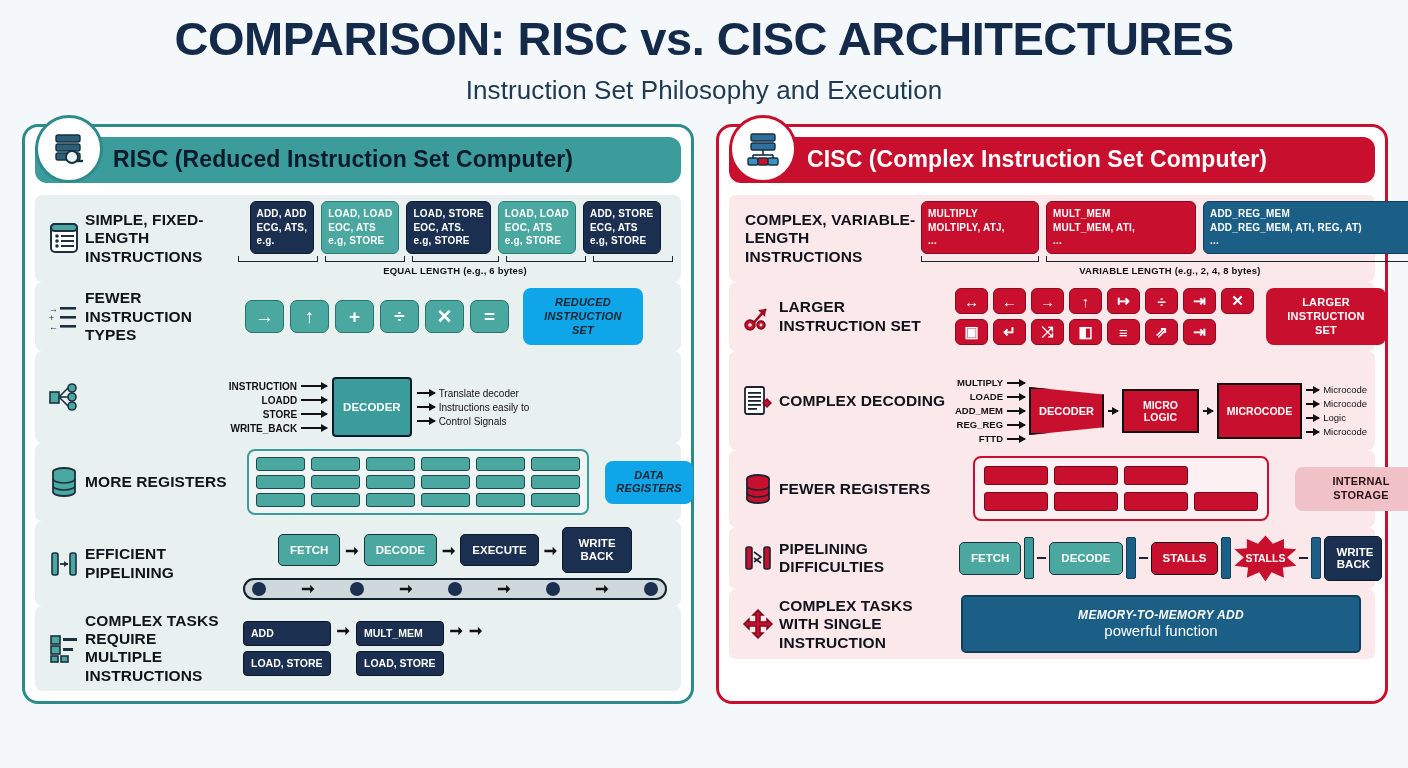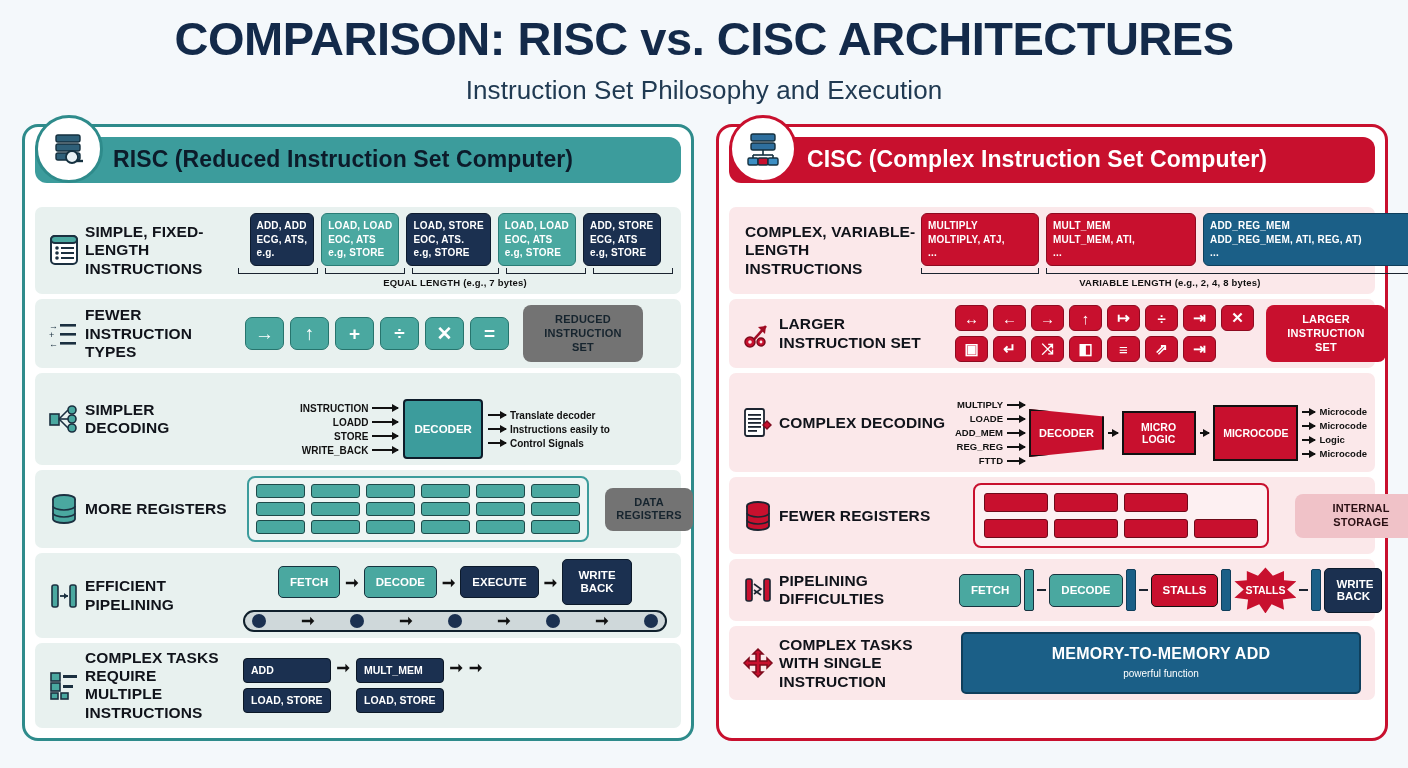--- a/index.html
+++ b/index.html
@@ -36,21 +36,21 @@
   .cisc .panel-head { background: #c8102e; }
 
   .head-badge {
     position: absolute; left: 10px; top: -12px;
     width: 68px; height: 68px; border-radius: 50%;
     background: #fff; display: flex; align-items: center; justify-content: center;
   }
   .risc .head-badge { border: 3px solid #2e8b8b; }
   .cisc .head-badge { border: 3px solid #c8102e; }
 
-  .rows { padding: 24px 10px 10px 10px; display: flex; flex-direction: column; gap: 5px; }
+  .rows { padding: 12px 10px 10px 10px; display: flex; flex-direction: column; }
   .row {
     display: flex; align-items: center; border-radius: 7px;
     padding: 6px 8px; min-height: 62px;
   }
   .risc .row { background: #e8f1ef; }
   .cisc .row { background: #fbe8ea; }
 
   .row-icon { width: 42px; flex: 0 0 42px; display: flex; align-items: center; justify-content: center; }
   .row-label {
     font-size: 15.5px; font-weight: 800; color: #10131a;
@@ -86,38 +86,38 @@
   .risc .tile { background: #4aa8a0; border: 1.6px solid #27746d; }
   .cisc .tile { background: #c8102e; border: 1.6px solid #8e0a20; }
   .tile-col2 { display: flex; flex-direction: column; gap: 5px; }
   .tile-row { display: flex; gap: 5px; }
   .cisc .tile.sm { width: 33px; height: 26px; font-size: 15px; border-radius: 6px; }
 
   .pill {
     border-radius: 8px; padding: 8px 10px; text-align: center;
     font-size: 11px; font-weight: 800; line-height: 1.25; letter-spacing: .2px;
   }
-  .pill.grey { background: #737373; color: #16242e; }
+  .pill.grey { background: #0ea5e9; color: #16242e; font-style: italic; }
   .pill.redsolid { background: #c8102e; color: #fff; }
   .pill.pinksoft { background: #f0c2c8; color: #2a1014; }
 
   
   .dec { display: flex; align-items: center; gap: 5px; font-size: 10px; font-weight: 700; color: #111; margin-top: 20px; }
   .dec-in { display: flex; flex-direction: column; gap: 3px; align-items: flex-end; }
   .dec-in div { display: flex; align-items: center; gap: 4px; white-space: nowrap; }
   .arw { display: inline-block; width: 26px; height: 2px; background: #111; position: relative; }
   .arw::after { content:""; position:absolute; right:-1px; top:-3px; border-left:7px solid #111; border-top:4px solid transparent; border-bottom:4px solid transparent; }
   .arw.sh { width: 18px; }
   .dec-box {
     background: #3c9c9c; border: 2px solid #0e1c2a; border-radius: 4px;
     color:#fff; font-size: 11.5px; font-weight: 800; padding: 22px 9px;
     display:flex; align-items:center;
   }
   .dec-out { display: flex; flex-direction: column; gap: 3px; }
-  .dec-out div { display: flex; align-items: center; gap: 4px; white-space: nowrap; font-weight: 700; }
+  .dec-out div { display: flex; align-items: center; gap: 4px; white-space: nowrap; font-weight: 400; }
   .trap {
     background: #c8102e; border: 2px solid #111; color: #fff;
     font-size: 11px; font-weight: 800; padding: 16px 8px;
     clip-path: polygon(0 0, 100% 16%, 100% 84%, 0 100%);
     display: flex; align-items: center;
   }
   .redbox { background:#c8102e; border:2px solid #111; color:#fff; font-size:10.5px; font-weight:800; text-align:center; padding:8px 7px; line-height:1.15; }
 
   
   .regbank { border-radius: 8px; padding: 6px 7px; display: flex; flex-direction: column; gap: 4px; }
@@ -160,22 +160,22 @@
   .chain-col { display: flex; flex-direction: column; gap: 5px; }
   .cbox {
     background: #1b3050; border: 1.6px solid #0b1726; color: #fff; border-radius: 4px;
     font-size: 10.5px; font-weight: 700; padding: 5px 7px; line-height: 1.25; min-width: 78px;
   }
   .ar2 { font-size: 16px; color: #111; font-weight: 700; }
   .wide-op {
     flex: 1; background: #1b5f87; border: 2px solid #0f3f5c; border-radius: 5px;
     color: #fff; text-align: center; padding: 11px 0;
   }
-  .wide-op b { font-size: 16px; font-weight: 800; letter-spacing: .3px; display: block; }
-  .wide-op span { font-size: 10px; }
+  .wide-op b { font-size: 12px; font-weight: 800; letter-spacing: .3px; display: block; font-style: italic; }
+  .wide-op span { font-size: 15px; }
   svg { display: block; }
 </style>
 </head>
 <body>
 
 <div class="hdr">
   <h1>COMPARISON: RISC vs. CISC ARCHITECTURES</h1>
   <h2>Instruction Set Philosophy and Execution</h2>
 </div>
 
@@ -238,21 +238,21 @@
                 <span>e.g, STORE</span>
               </div>
             </div>
             <div class="brackets">
               <div class="bracket" style="width:80px"></div>
                 <div class="bracket" style="width:80px"></div>
               <div class="bracket" style="width:87px"></div>
                 <div class="bracket" style="width:80px"></div>
               <div class="bracket" style="width:80px"></div>
             </div>
-            <div class="len-note">EQUAL LENGTH (e.g., 7 bytes)</div>
+            <div class="len-note">EQUAL LENGTH (e.g., 6 bytes)</div>
           </div>
         </div>
       </div>
 
       <div class="row">
         <div class="row-icon">
           <svg width="30" height="28" viewBox="0 0 30 28">
             <text x="0" y="9" font-size="9" fill="#1b3040">→</text>
               <rect x="11" y="4" width="16" height="2.6" fill="#1b3040"></rect>
             <text x="0" y="18" font-size="9" fill="#1b3040">+</text>
@@ -280,21 +280,20 @@
           <svg width="32" height="30" viewBox="0 0 32 30">
             <rect x="2" y="10" width="9" height="11" fill="#4aa8a0" stroke="#1b3040" stroke-width="1.6"></rect>
             <line x1="11" y1="15" x2="20" y2="6" stroke="#1b3040" stroke-width="1.6"></line>
             <line x1="11" y1="15" x2="20" y2="15" stroke="#1b3040" stroke-width="1.6"></line>
             <line x1="11" y1="15" x2="20" y2="24" stroke="#1b3040" stroke-width="1.6"></line>
             <circle cx="24" cy="6" r="4" fill="#4aa8a0" stroke="#1b3040" stroke-width="1.6"></circle>
             <circle cx="24" cy="15" r="4" fill="#4aa8a0" stroke="#1b3040" stroke-width="1.6"></circle>
             <circle cx="24" cy="24" r="4" fill="#4aa8a0" stroke="#1b3040" stroke-width="1.6"></circle>
           </svg>
         </div>
-        <div class="row-label">SIMPLER DECODING</div>
         <div class="row-body" style="justify-content:center">
           <div class="dec">
             <div class="dec-in">
               <div>
                   <span>INSTRUCTION</span>
                   <i class="arw"></i>
                 </div>
               <div>
                   <span>LOADD</span>
                   <i class="arw"></i>

